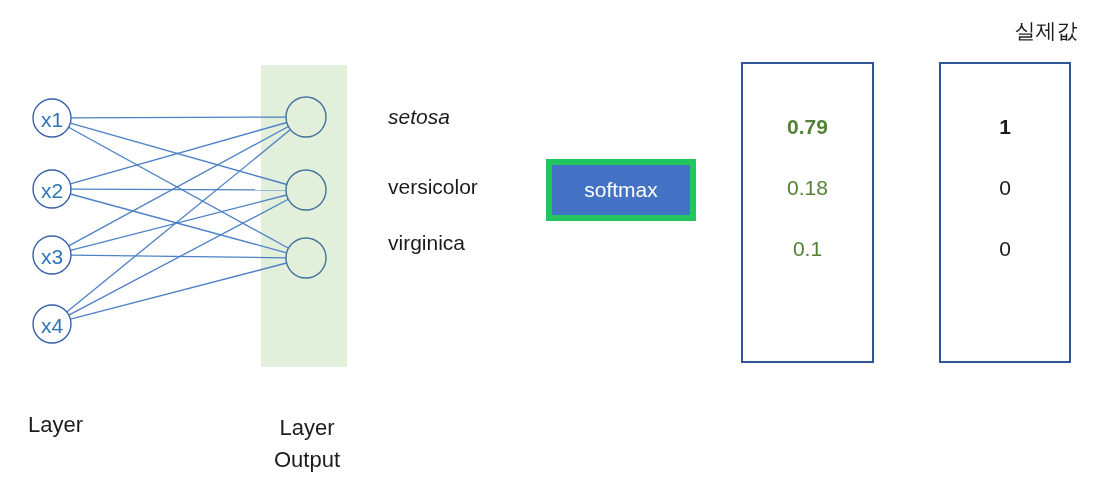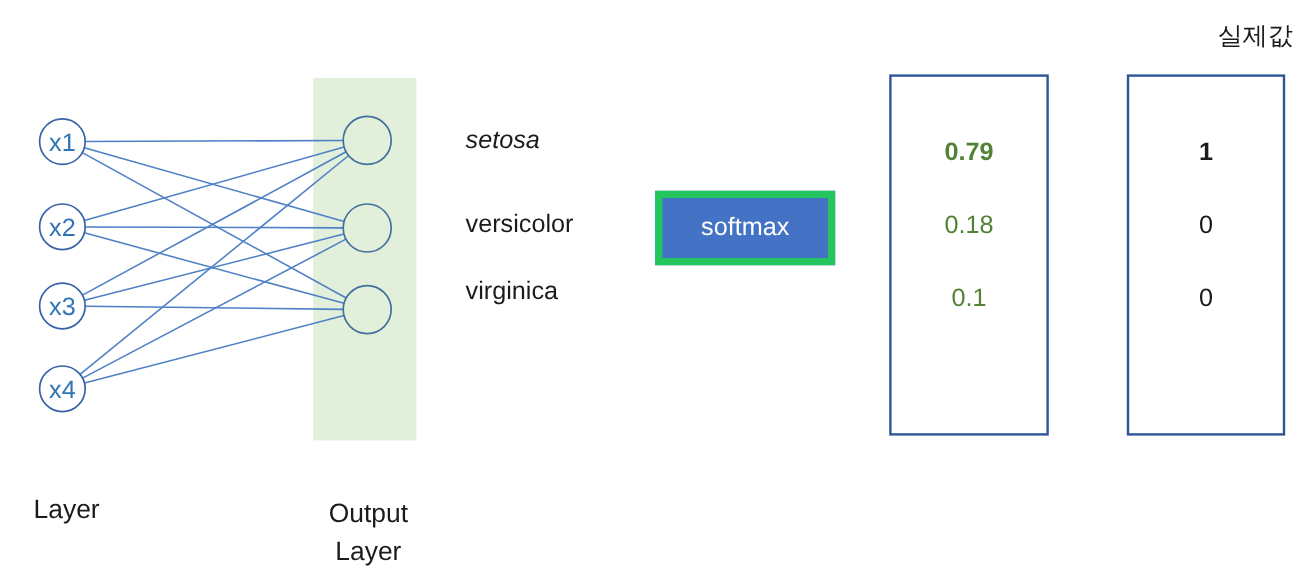--- a/index.html
+++ b/index.html
@@ -131,22 +131,22 @@
     <g>
       <circle cx="306" cy="117" r="20" fill="none" stroke="#41719c" stroke-width="1.4"></circle>
       <circle cx="306" cy="190" r="20" fill="none" stroke="#41719c" stroke-width="1.4"></circle>
       <circle cx="306" cy="258" r="20" fill="none" stroke="#41719c" stroke-width="1.4"></circle>
     </g>
   </svg>
 
   <div class="caption input-caption">Layer</div>
 
   <div class="caption output-caption">
+    <div>Layer</div>
     <div>Output</div>
-    <div>Layer</div>
   </div>
 
   <div class="class-label" style="top:104px;font-style:italic;">setosa</div>
   <div class="class-label" style="top:174px;">versicolor</div>
   <div class="class-label" style="top:230px;">virginica</div>
 
   <div class="softmax-box">
     <span>softmax</span>
   </div>
 

